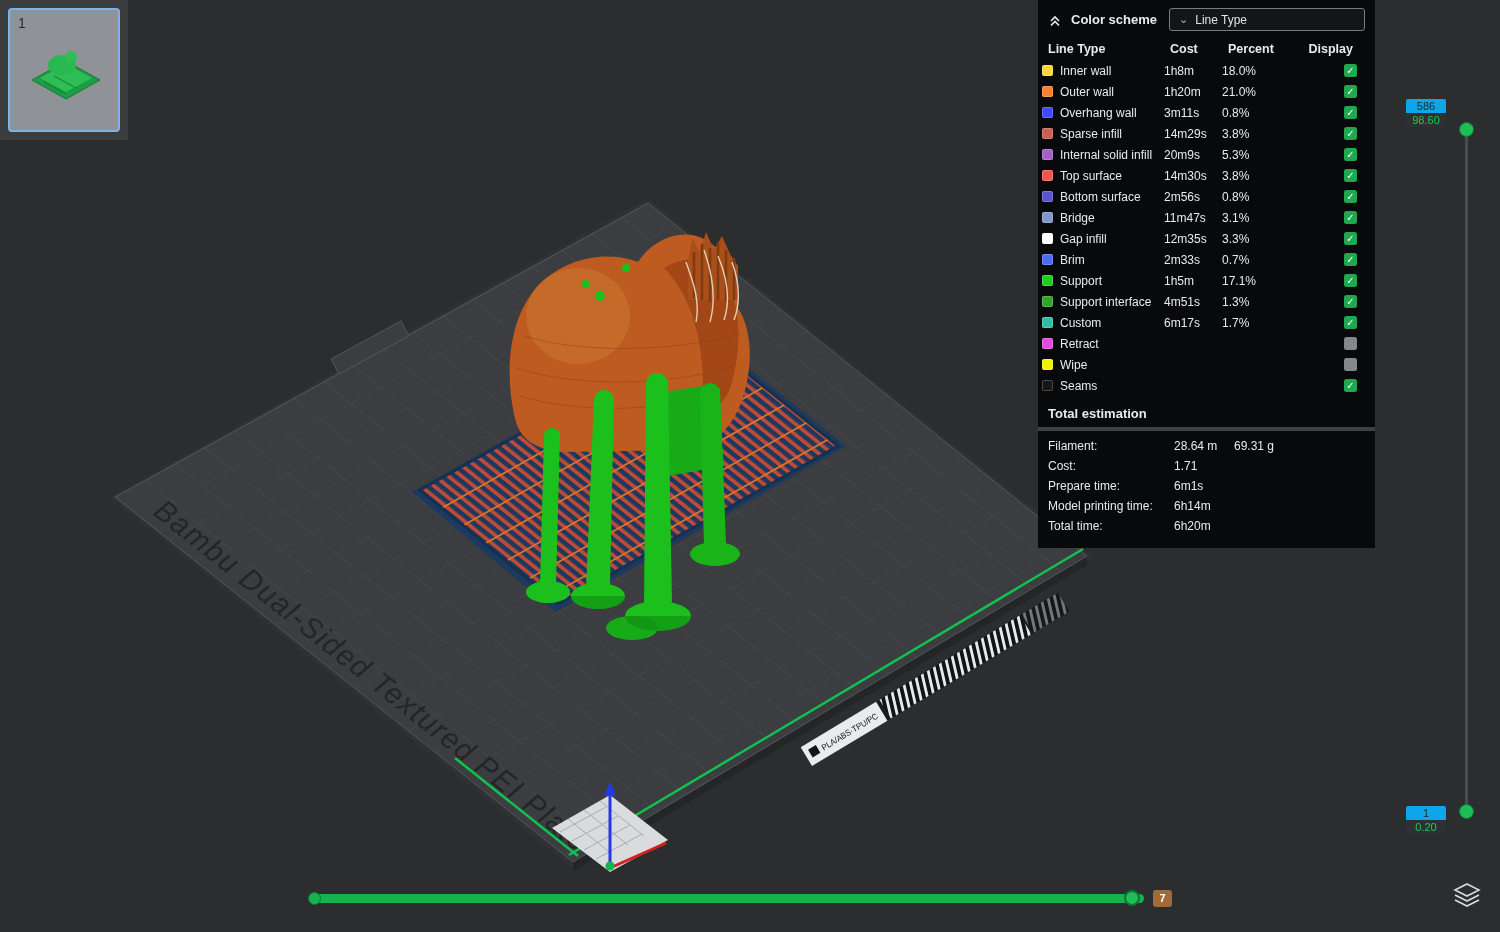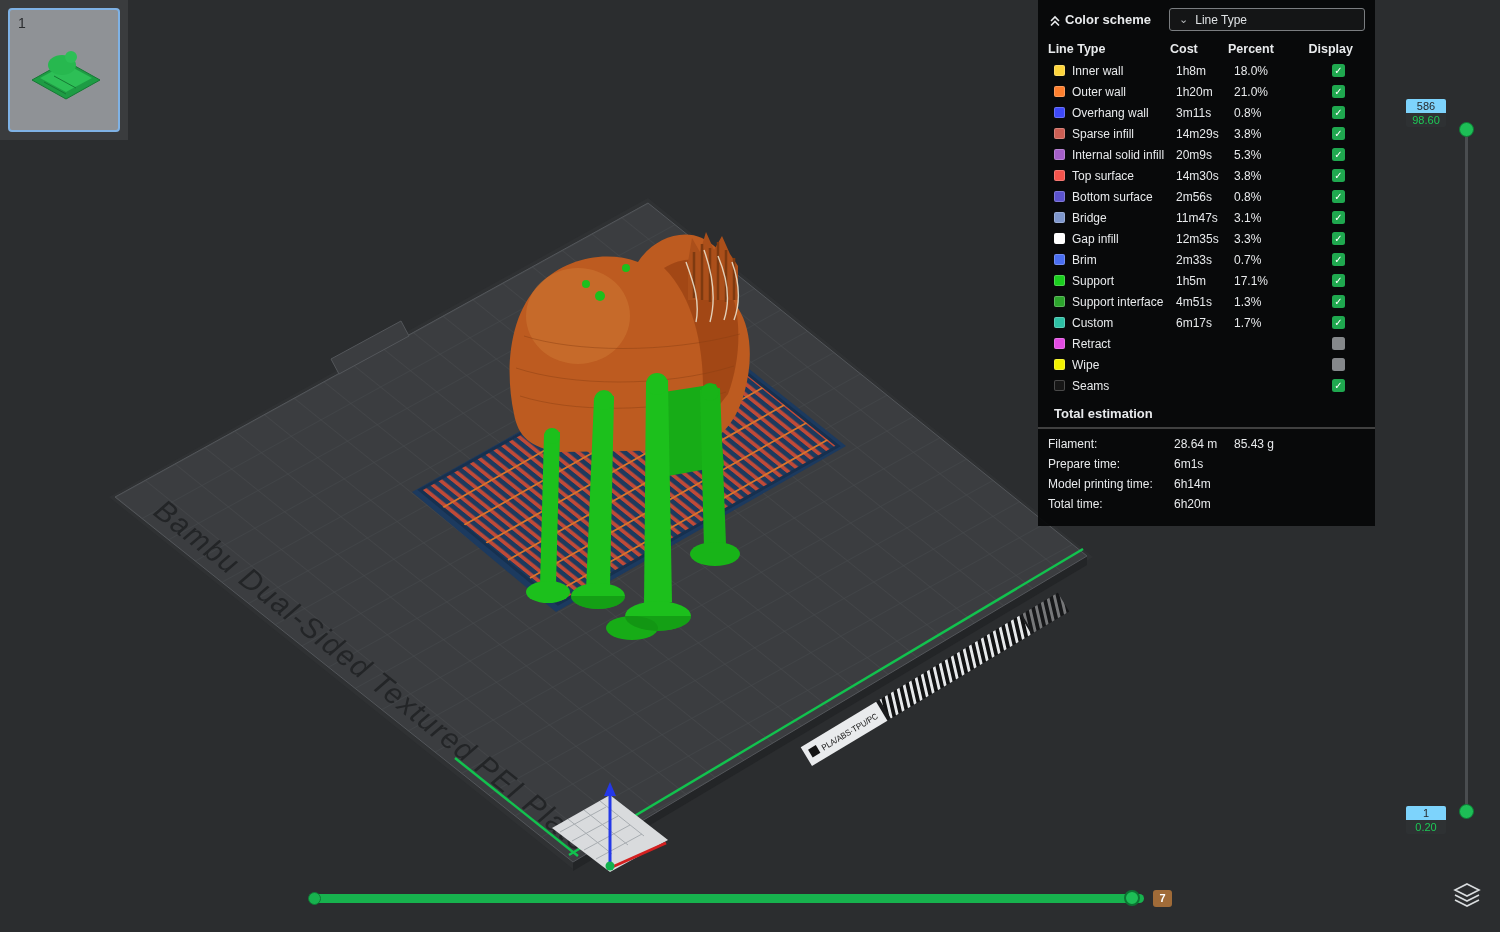--- a/index.html
+++ b/index.html
@@ -8,44 +8,44 @@
   svg{display:block}
   #scene{position:absolute;left:0;top:0;z-index:0}
 
   
   .thumb-wrap{position:absolute;left:0;top:0;width:128px;height:140px;background:#3A3C3E;padding:8px;z-index:2}
   .thumb{width:112px;height:124px;background:#8F9296;border:2px solid #7FB2E5;border-radius:4px;position:relative;cursor:pointer}
   .thumb-num{position:absolute;left:8px;top:5px;color:#2A2C2E;font-size:14px}
 
   
   .panel{position:absolute;left:1038px;top:0;width:337px;background:rgba(5,6,7,0.93);font-size:12px;padding-bottom:12px;z-index:2}
-  .panel-header{display:flex;align-items:center;gap:3px;padding:8px 10px 6px}
+  .panel-header{display:flex;align-items:center;gap:9px;padding:8px 10px 6px}
   .panel-title{font-weight:bold;font-size:13px;white-space:nowrap}
   .collapse{display:flex;align-items:center;cursor:pointer}
   .dropdown{margin-left:auto;display:flex;align-items:center;gap:7px;border:1px solid #7A7D80;background:#141516;border-radius:3px;height:23px;padding:0 9px;width:196px;color:#DFE2E4;cursor:pointer}
   .caret{font-size:11px;color:#B7BABD;line-height:1}
   .table-head{display:grid;grid-template-columns:122px 58px 66px 1fr;padding:5px 10px 4px;font-weight:bold;font-size:12.5px}
   .th-display{justify-self:end;margin-right:12px}
-  .lt-row{display:grid;grid-template-columns:18px 104px 58px 66px 1fr;align-items:center;height:21px;padding:0 16px}
+  .lt-row{display:grid;grid-template-columns:18px 104px 58px 66px 1fr;align-items:center;height:21px;padding:0 4px}
   .sw{width:11px;height:11px;border-radius:2px;border:1px solid rgba(255,255,255,0.22)}
   .lbl{white-space:nowrap;overflow:hidden}
   .chk{width:13px;height:13px;border-radius:2.5px;justify-self:end;margin-right:14px;font-size:10px;line-height:13px;text-align:center;color:#fff;cursor:pointer}
   .chk.on{background:#1FA84F}
   .chk.off{background:#85888B}
-  .est-title{font-weight:bold;font-size:13px;padding:10px 16px 6px;border-bottom:2px solid #404040;margin-bottom:5px}
+  .est-title{font-weight:bold;font-size:13px;padding:10px 10px 6px;border-bottom:4px solid #404040;margin-bottom:5px}
   .est-row{display:grid;grid-template-columns:126px 60px 1fr;padding:3px 10px}
 
   
   .vslider{position:absolute;left:1459px;top:122px;height:697px;width:15px;z-index:3}
   .vtrack{position:absolute;left:6px;top:6px;bottom:6px;width:3px;background:#4A4D50;border-radius:2px;cursor:pointer}
   .vhandle{position:absolute;left:0;width:15px;height:15px;border-radius:50%;background:#1DBE56;border:1px solid #0E7A35;cursor:grab}
   .vhandle.top{top:0}
   .vhandle.bot{bottom:0}
   .vlabel{position:absolute;width:40px;text-align:center;font-size:11px;border-radius:2px;overflow:hidden;z-index:3}
-  .vlabel .l1{background:#7dd3fc;color:#26282A;padding:1px 0}
+  .vlabel .l1{background:#0ea5e9;color:#26282A;padding:1px 0}
   .vlabel .l2{background:#2E3133;color:#1DC856;padding:1px 0}
   .vlabel.top{left:1406px;top:99px}
   .vlabel.bot{left:1406px;top:806px}
 
   
   .hslider{position:absolute;left:308px;top:889px;width:838px;height:18px;z-index:3}
   .htrack{position:absolute;top:5px;left:2px;right:2px;height:9px;background:#17B24E;border-radius:5px;cursor:pointer}
   .hcap{position:absolute;left:0;top:3px;width:13px;height:13px;border-radius:50%;background:#17B24E;border:1px solid #0E7A35}
   .hhandle{position:absolute;left:816px;top:1px;width:16px;height:16px;border-radius:50%;background:#1DBE56;border:2px solid #0C7332;cursor:grab}
   .hbadge{position:absolute;left:1153px;top:890px;min-width:19px;height:17px;background:#A06B38;color:#fff;font-size:11px;font-weight:bold;text-align:center;line-height:17px;border-radius:3px;padding:0 3px;z-index:3}
@@ -295,21 +295,26 @@
     <span class="lbl">Seams</span>
     <span class="tm"></span>
     <span class="pc"></span>
     <span class="chk on">✓</span>
   </div>
 
   <div class="est-title">Total estimation</div>
   <div class="est-row">
     <span>Filament:</span>
     <span>28.64 m</span>
-    <span>85.43 g</span>
+    <span>69.31 g</span>
+  </div>
+  <div class="est-row">
+    <span>Cost:</span>
+    <span>1.71</span>
+    <span></span>
   </div>
   <div class="est-row">
     <span>Prepare time:</span>
     <span>6m1s</span>
     <span></span>
   </div>
   <div class="est-row">
     <span>Model printing time:</span>
     <span>6h14m</span>
     <span></span>

